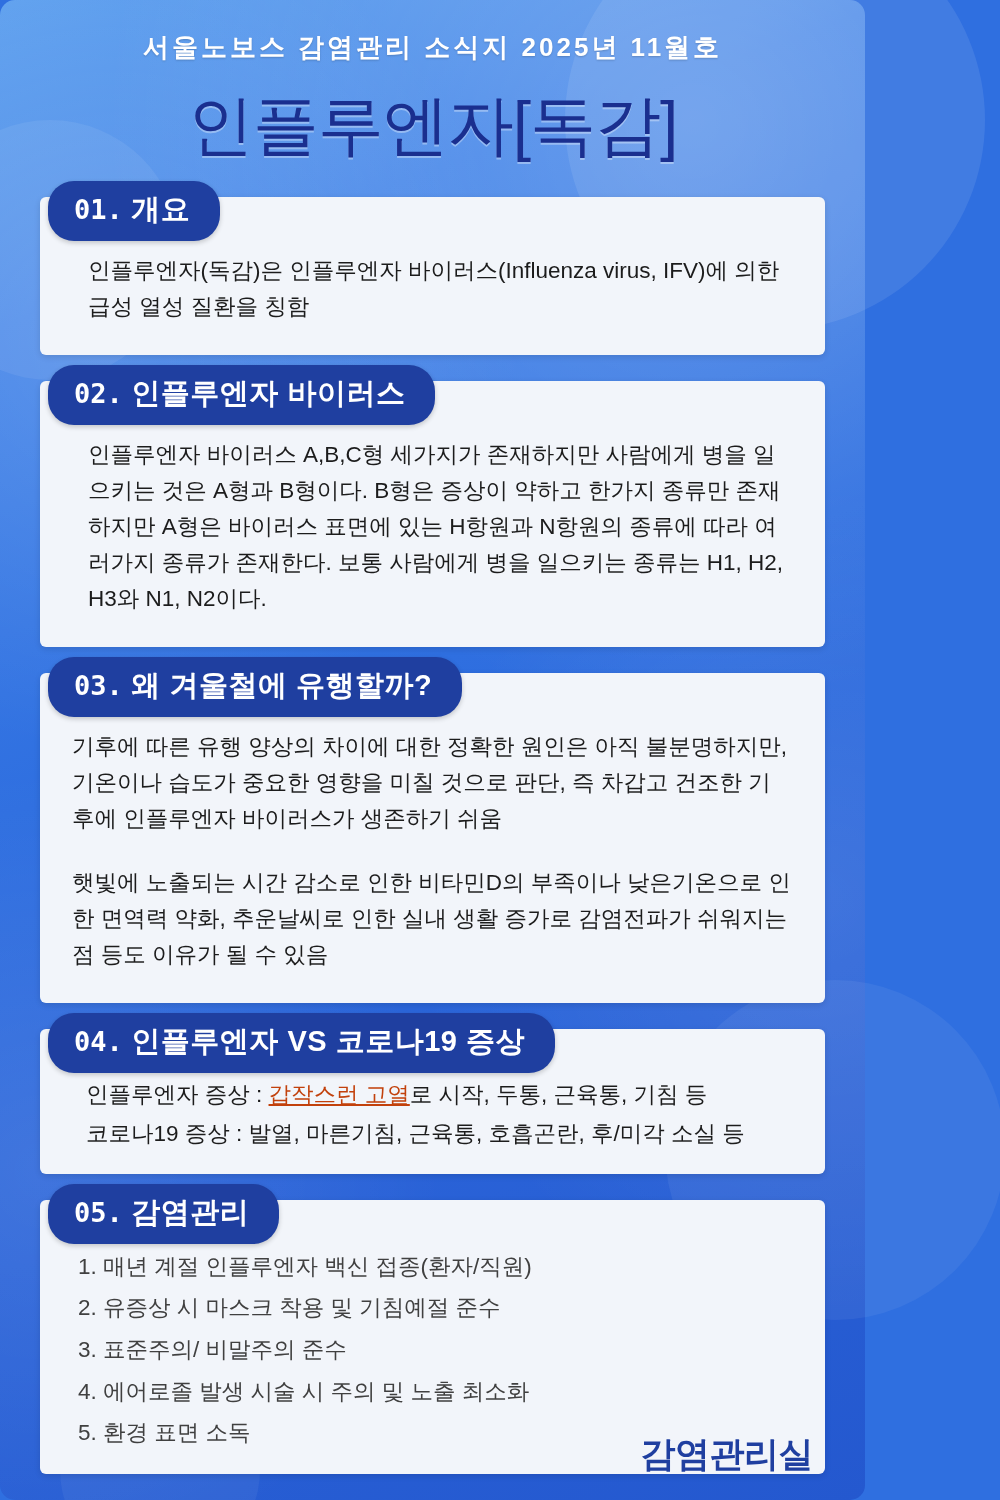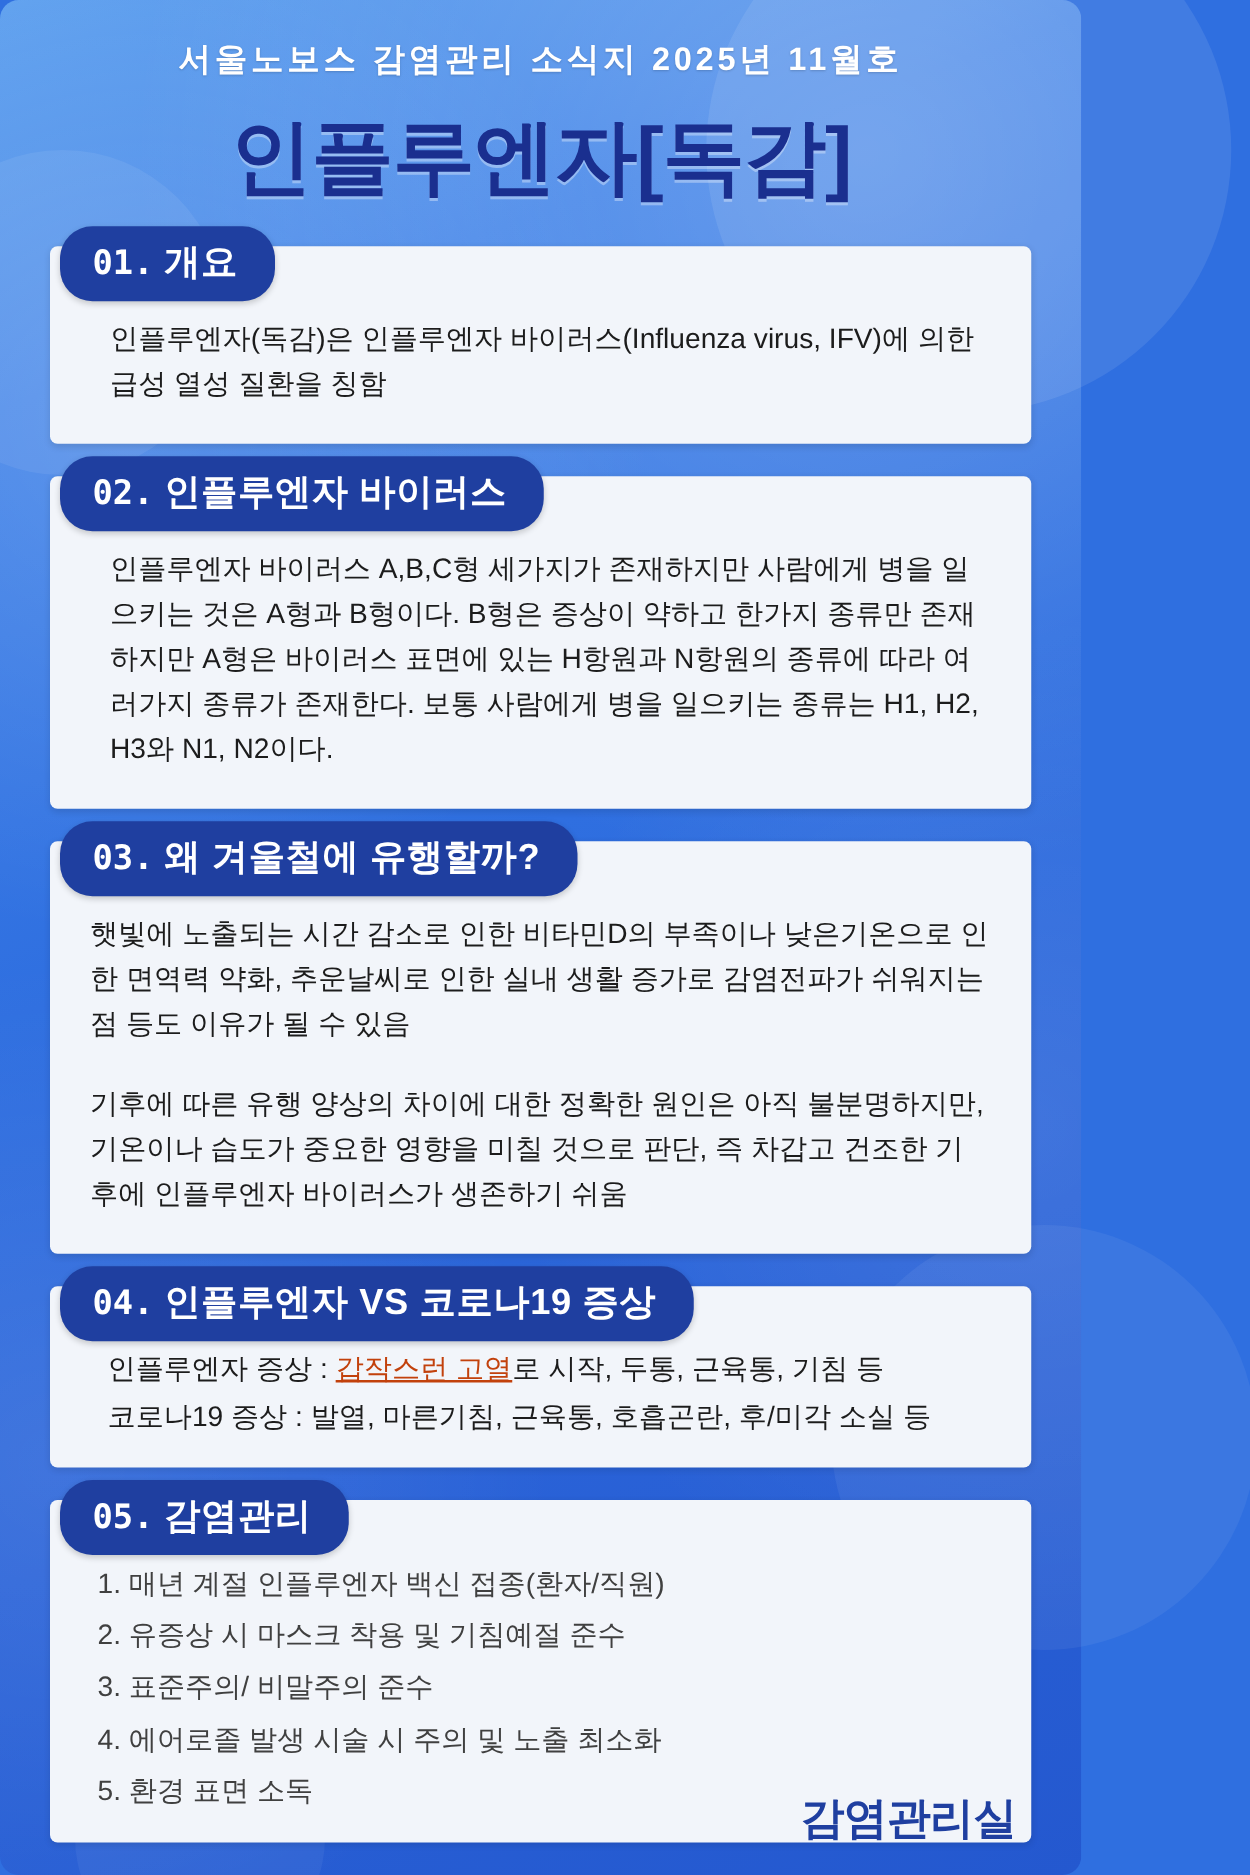--- a/index.html
+++ b/index.html
@@ -46,21 +46,21 @@
     color: #ffffff;
     font-size: 26px;
     font-weight: bold;
     letter-spacing: 3px;
     text-shadow: 0 1px 2px rgba(0,0,0,0.18);
   }
   .title {
     margin-top: 16px;
     color: #1a2f8f;
     font-size: 66px;
-    font-weight: bold;
+    font-weight: normal;
     letter-spacing: -1px;
     text-shadow: 0 2px 0 rgba(255,255,255,0.35);
   }
 
   .content {
     position: relative;
     padding: 26px 40px 0 40px;
   }
 
   .section {
@@ -163,22 +163,22 @@
         <p class="body-text indent-1 para">인플루엔자 바이러스 A,B,C형 세가지가 존재하지만 사람에게 병을 일으키는 것은 A형과 B형이다. B형은 증상이 약하고 한가지 종류만 존재하지만 A형은 바이러스 표면에 있는 H항원과 N항원의 종류에 따라 여러가지 종류가 존재한다. 보통 사람에게 병을 일으키는 종류는 H1, H2, H3와 N1, N2이다.</p>
       </div>
       <div class="pill">
         <span class="num">02.</span>
         <span>인플루엔자 바이러스</span>
       </div>
     </div>
 
     <div class="section">
       <div class="card">
+        <p class="body-text para">기후에 따른 유행 양상의 차이에 대한 정확한 원인은 아직 불분명하지만, 기온이나 습도가 중요한 영향을 미칠 것으로 판단, 즉 차갑고 건조한 기후에 인플루엔자 바이러스가 생존하기 쉬움</p>
         <p class="body-text para">햇빛에 노출되는 시간 감소로 인한 비타민D의 부족이나 낮은기온으로 인한 면역력 약화, 추운날씨로 인한 실내 생활 증가로 감염전파가 쉬워지는 점 등도 이유가 될 수 있음</p>
-        <p class="body-text para">기후에 따른 유행 양상의 차이에 대한 정확한 원인은 아직 불분명하지만, 기온이나 습도가 중요한 영향을 미칠 것으로 판단, 즉 차갑고 건조한 기후에 인플루엔자 바이러스가 생존하기 쉬움</p>
       </div>
       <div class="pill">
         <span class="num">03.</span>
         <span>왜 겨울철에 유행할까?</span>
       </div>
     </div>
 
     <div class="section">
       <div class="card">
         <div class="sym-line">

